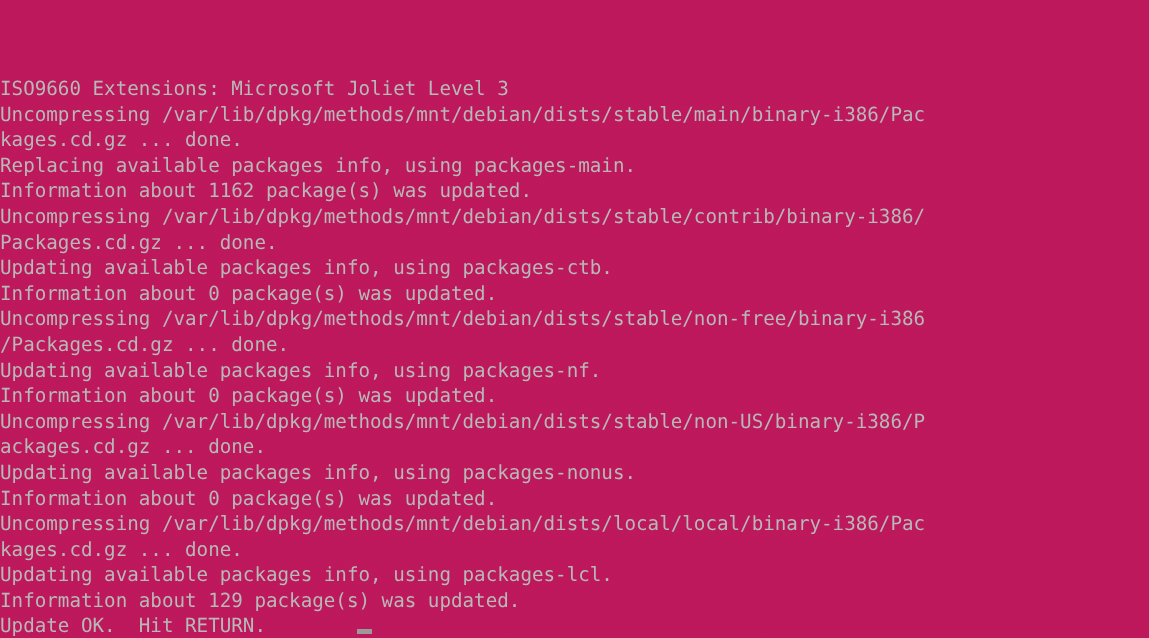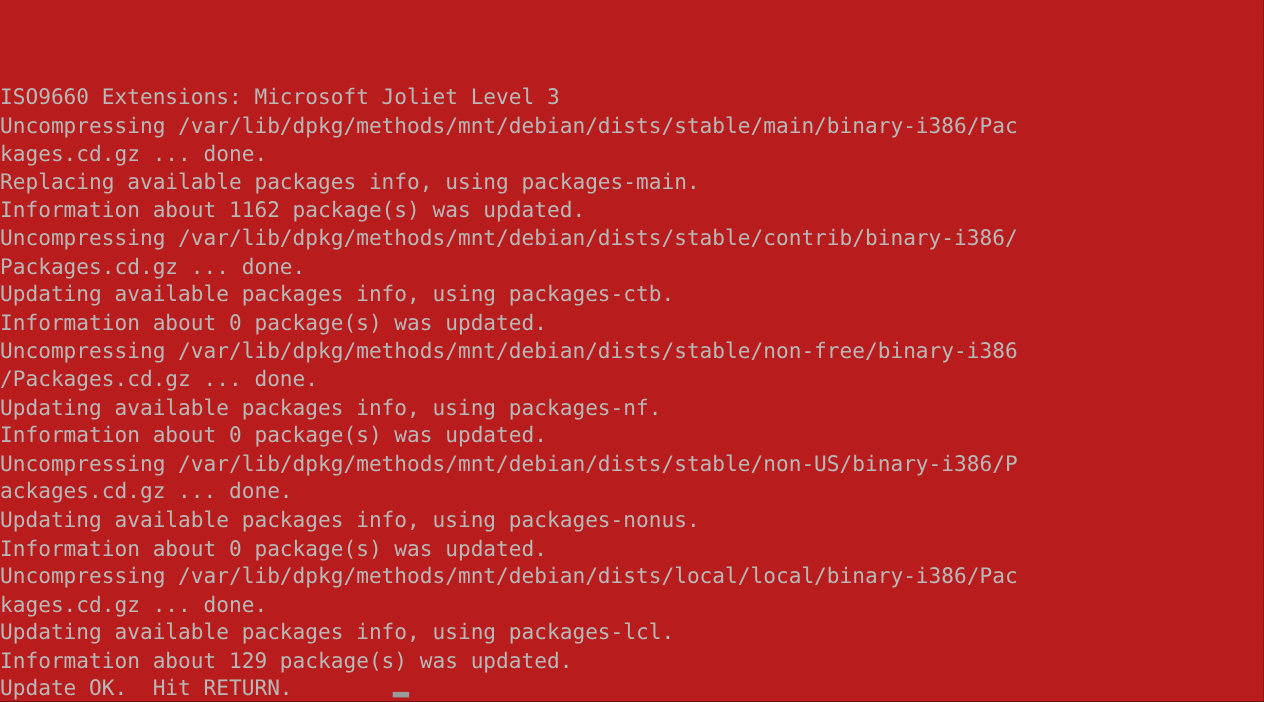--- a/index.html
+++ b/index.html
@@ -15,21 +15,21 @@
     position: relative;
     font-family: "DejaVu Sans Mono", "Liberation Mono", monospace;
   }
 
   #screen {
     position: absolute;
     left: 0;
     top: 0;
     width: 1149px;
     height: 638px;
-    background: #b91c1c;
+    background: #be185d;
     overflow: hidden;
   }
 
   
   #console {
     position: absolute;
     left: 0px;
     top: 76px;
     width: 1149px;
   }

